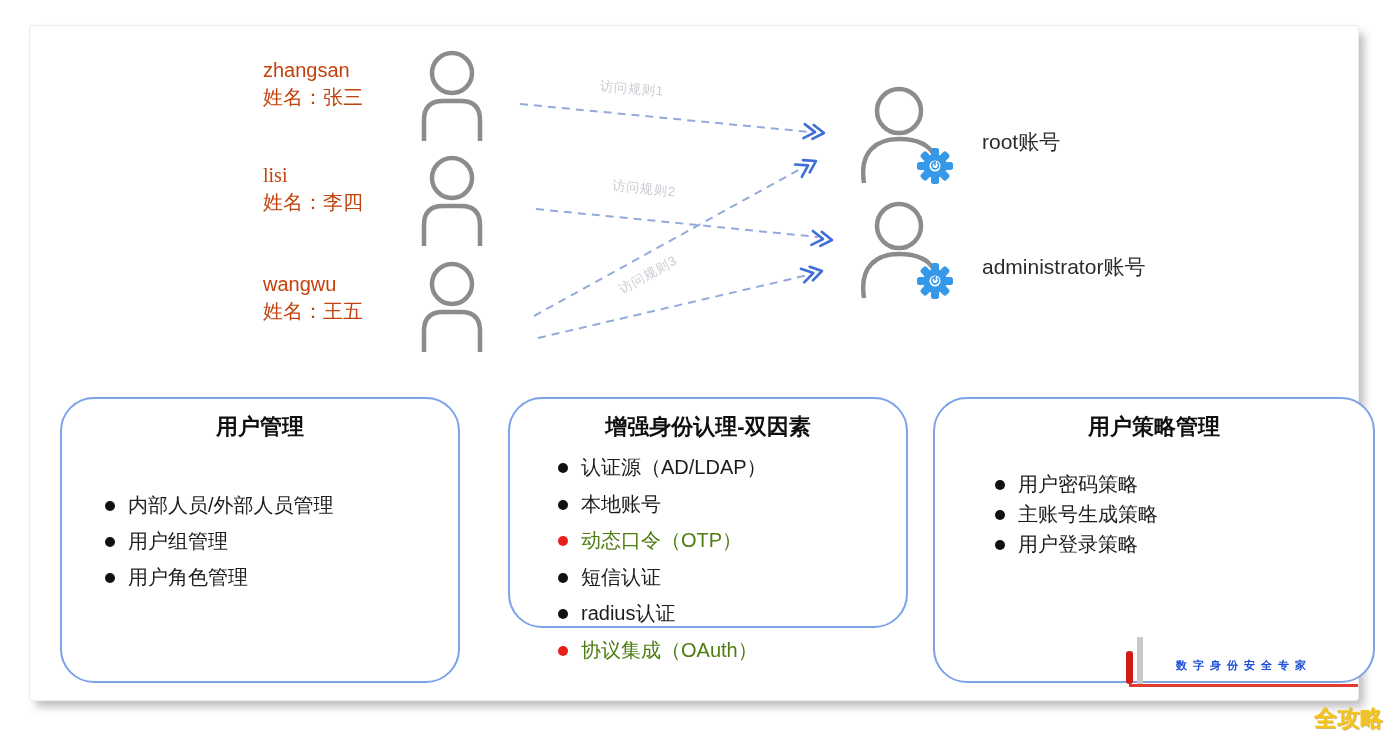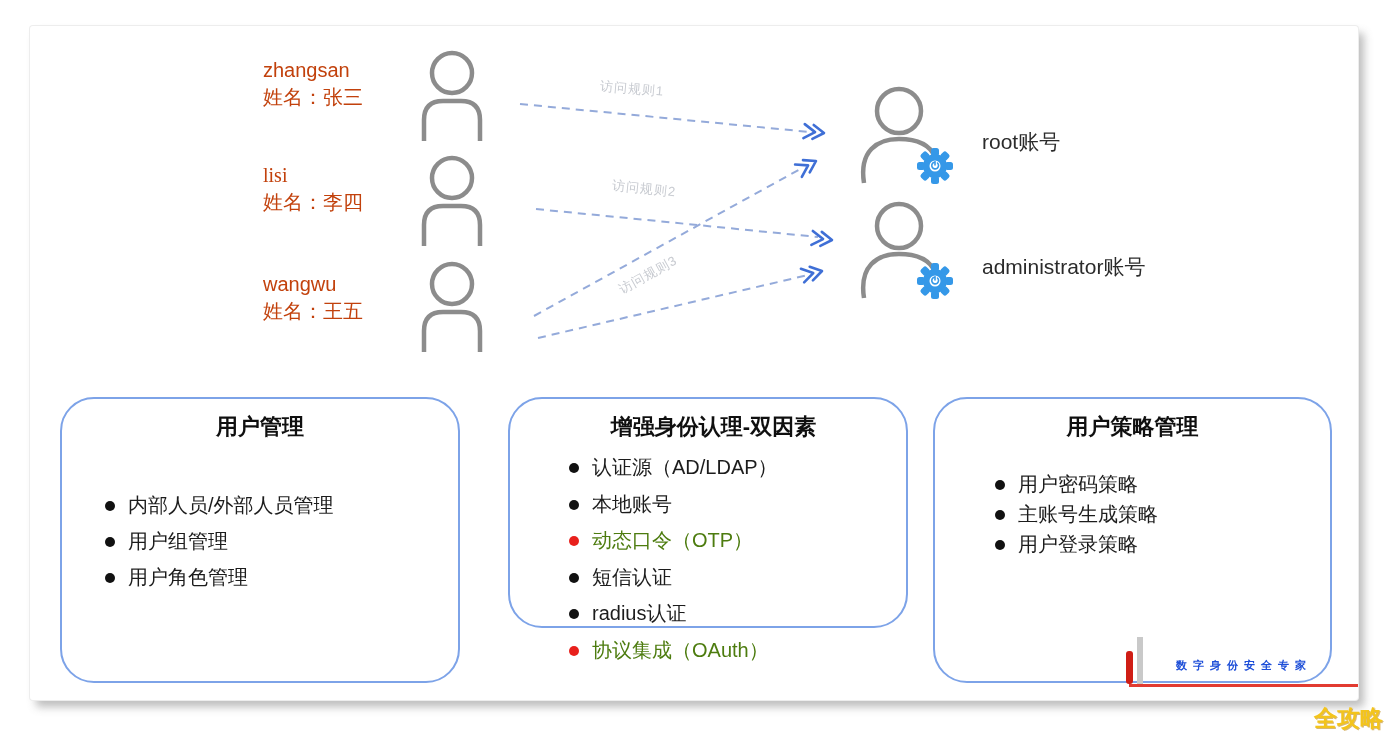--- a/index.html
+++ b/index.html
@@ -36,22 +36,22 @@
   
   .arrow-label { position:absolute; font-size:13px; color:#c8cbd1; letter-spacing:1px; white-space:nowrap; }
   .lab1 { left:570px; top:54px;  transform:rotate(5deg); }
   .lab2 { left:582px; top:154px; transform:rotate(6deg); }
   .lab3 { left:586px; top:240px; transform:rotate(-29deg); }
 
   
   .box { position:absolute; width:400px; height:286px; background:#fff;
          border:2px solid #7da3e8; border-radius:34px; }
   .box1 { left:30px;  top:371px; }
-  .box2 { left:478px; top:371px; height:231px;padding-left:11px; }
-  .box3 { left:903px; top:371px; width:399px; }
+  .box2 { left:478px; top:371px; height:231px; }
+  .box3 { left:903px; top:371px; width:442px; }
   .box-title { text-align:center; margin-top:13px; font-size:22px; font-weight:bold; color:#0f0f0f; }
   .box ul { list-style:none; }
   .box1 ul { margin-top:45px; padding-left:43px; }
   .box1 li { line-height:36px; }
   .box2 ul { margin-top:7px;  padding-left:48px; }
   .box2 li { line-height:36.5px; }
   .box3 ul { margin-top:27px; padding-left:60px; }
   .box3 li { line-height:30px; }
   .box li { font-size:20px; color:#1c1c1c; white-space:nowrap; }
   .bullet { display:inline-block; width:10px; height:10px; border-radius:50%;

